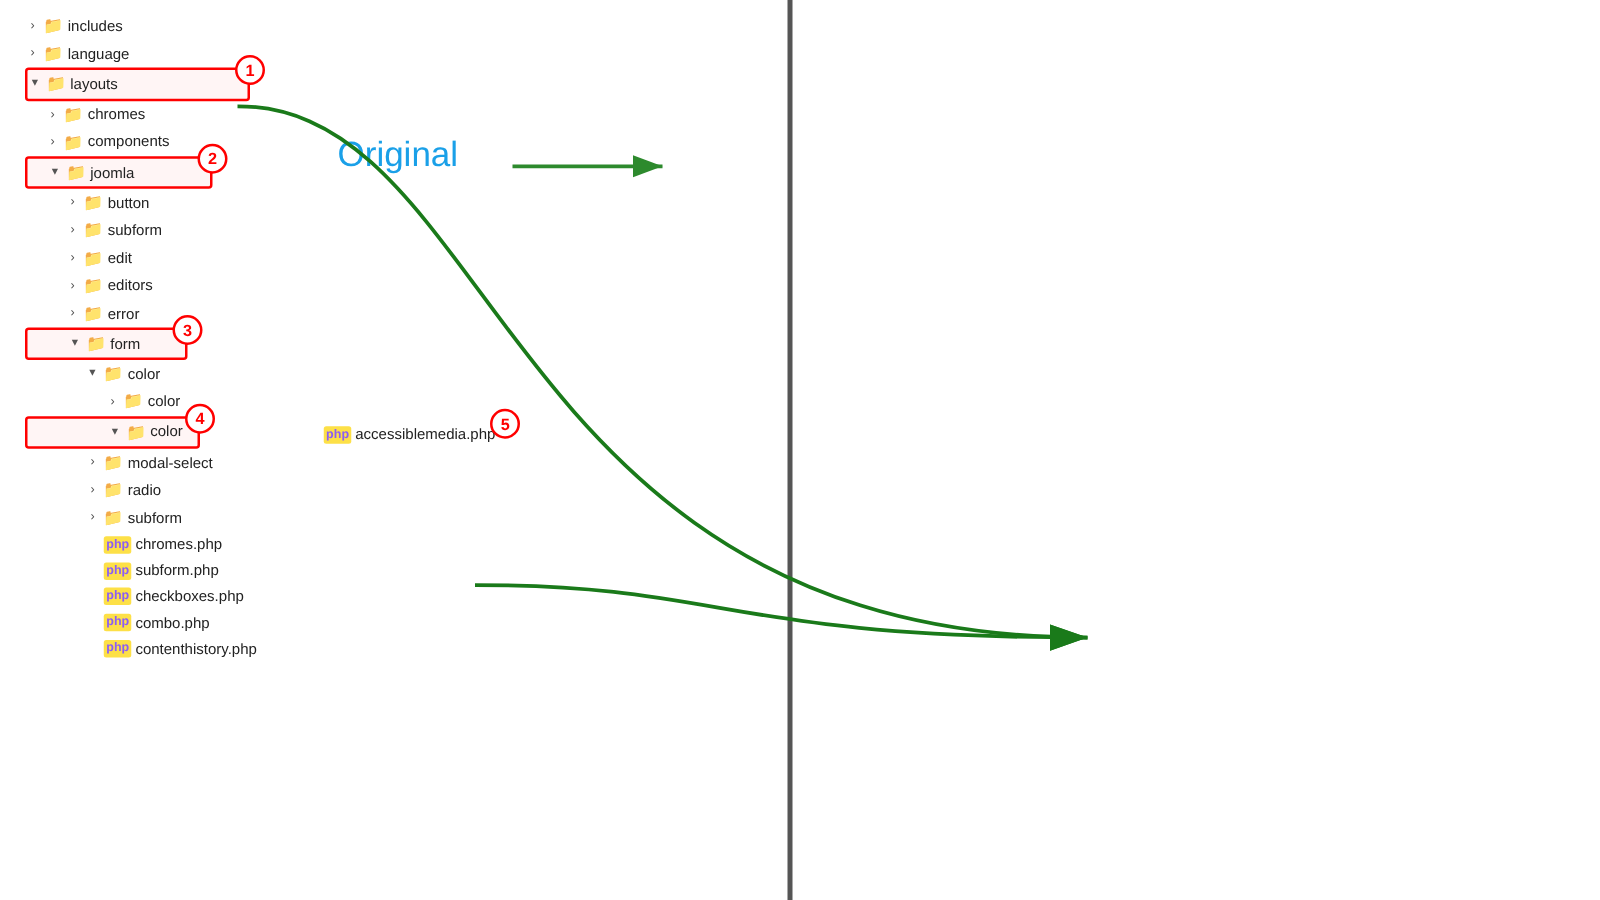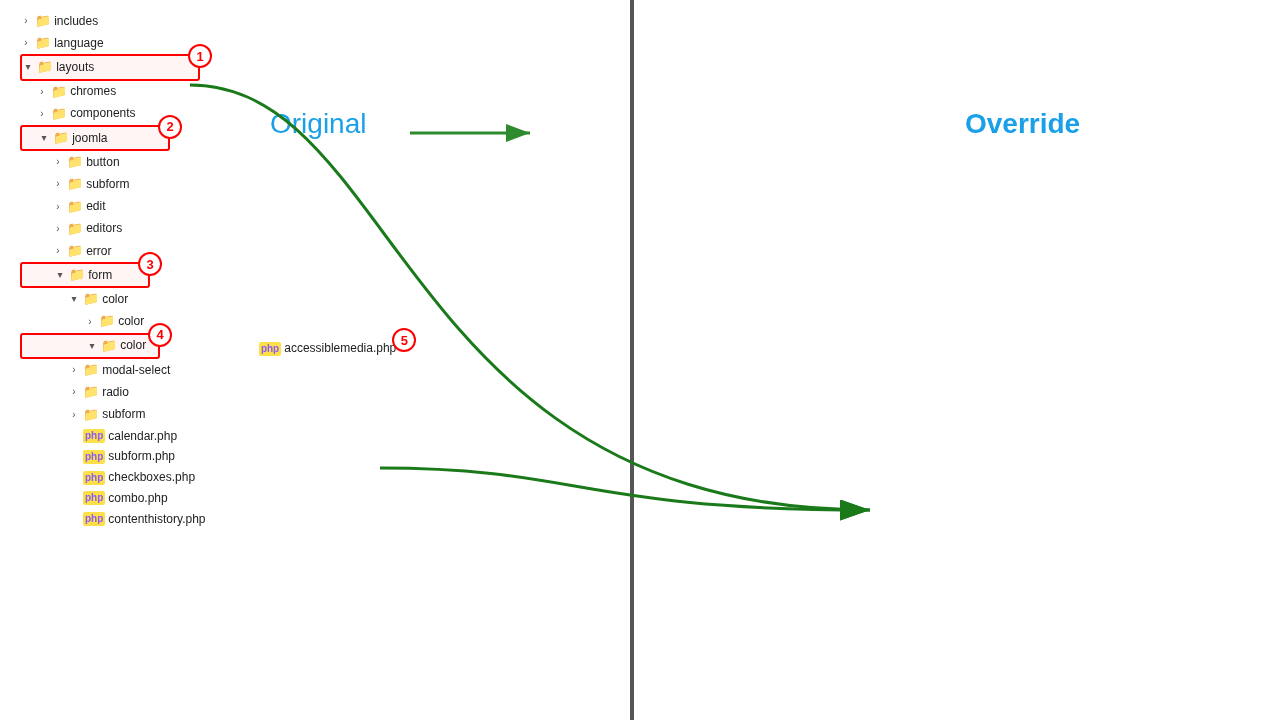--- a/index.html
+++ b/index.html
@@ -266,21 +266,21 @@
     
     <div class="tree-item indent-3">
       <span class="caret">›</span>
       <span class="folder-icon">📁</span>
       <span class="label">subform</span>
     </div>
     
     <div class="tree-item indent-3">
       <span class="caret" style="width:12px;"></span>
       <span class="php-badge">php</span>
-      <span class="label">calendar.php</span>
+      <span class="label">chromes.php</span>
     </div>
     
     <div class="tree-item indent-3">
       <span class="caret" style="width:12px;"></span>
       <span class="php-badge">php</span>
       <span class="label">subform.php</span>
     </div>
     
     <div class="tree-item indent-3">
       <span class="caret" style="width:12px;"></span>
@@ -295,21 +295,20 @@
     </div>
     
     <div class="tree-item indent-3">
       <span class="caret" style="width:12px;"></span>
       <span class="php-badge">php</span>
       <span class="label">contenthistory.php</span>
     </div>
   </div>
 
   <div style="position:absolute; left:270px; top:108px; font-size:28px; font-weight:normal; color:#1aa0e8;">Original</div>
-  <div style="position:absolute; left:965px; top:108px; font-size:28px; font-weight:bold; color:#1aa0e8;">Override</div>
 
   <svg style="position:absolute; left:410px; top:115px; width:130px; height:36px; overflow:visible;">
     <defs>
       <marker id="arrowhead" markerWidth="8" markerHeight="6" refX="8" refY="3" orient="auto">
         <polygon points="0 0, 8 3, 0 6" fill="#2d8a2d"></polygon>
       </marker>
     </defs>
     <line x1="0" y1="18" x2="120" y2="18" stroke="#2d8a2d" stroke-width="3" marker-end="url(#arrowhead)"></line>
   </svg>
 

